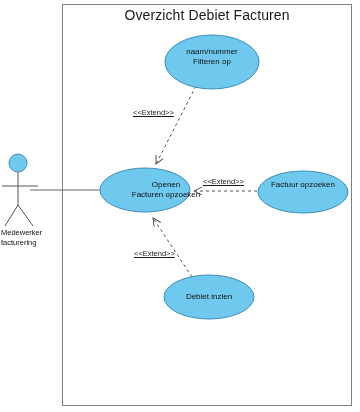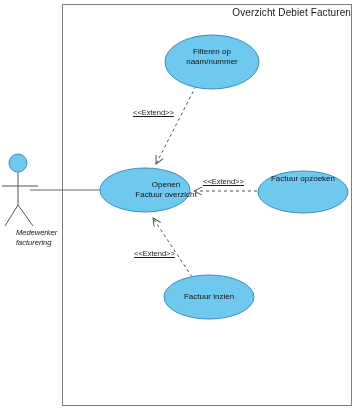--- a/index.html
+++ b/index.html
@@ -26,50 +26,49 @@
   .svg-layer {
     position: absolute;
     left: 0;
     top: 0;
   }
   .boundary-title {
     position: absolute;
     left: 63px;
     top: 7px;
     width: 288px;
-    text-align: right;
-    font-size: 10px;
+    text-align: center;
+    font-size: 14px;
     color: #1a1a1a;
     letter-spacing: 0.1px;
   }
   .uc-label {
     position: absolute;
     text-align: center;
     font-size: 8px;
     line-height: 10px;
     color: #111111;
     pointer-events: none;
   }
   .edge-label {
     position: absolute;
     font-size: 7.5px;
     color: #1a1a1a;
     white-space: nowrap;
     text-decoration: underline;
   }
   .actor-label {
     position: absolute;
-    left: 16px;
+    left: 1px;
     top: 228px;
     width: 58px;
     font-size: 7.5px;
     line-height: 9.5px;
     color: #111111;
     text-align: left;
-    font-style: italic;
   }
 </style>
 </head>
 <body>
 
 <div id="canvas">
 
   <svg class="svg-layer" width="360" height="412" viewBox="0 0 360 412">
     <defs>
       <marker id="openArrow" markerWidth="10" markerHeight="10" refX="8" refY="4" orient="auto" markerUnits="userSpaceOnUse">
@@ -97,35 +96,35 @@
 
     <ellipse cx="212" cy="62" rx="47" ry="27" fill="#6FC8EE" stroke="#3C8DBC" stroke-width="1"></ellipse>
     <ellipse cx="145" cy="190" rx="45" ry="22" fill="#6FC8EE" stroke="#3C8DBC" stroke-width="1"></ellipse>
     <ellipse cx="303" cy="192" rx="45" ry="21" fill="#6FC8EE" stroke="#3C8DBC" stroke-width="1"></ellipse>
     <ellipse cx="209" cy="297" rx="45" ry="22" fill="#6FC8EE" stroke="#3C8DBC" stroke-width="1"></ellipse>
   </svg>
 
   <div class="boundary-title">Overzicht Debiet Facturen</div>
 
   <div class="uc-label" style="left:165px; top:47px; width:94px;">
+    <div>naam/nummer</div>
     <div>Filteren op</div>
-    <div>naam/nummer</div>
   </div>
 
   <div class="uc-label" style="left:100px; top:180px; width:90px;margin-left:21px;">
     <div>Openen</div>
-    <div>Factuur overzicht</div>
+    <div>Facturen opzoeken</div>
   </div>
 
-  <div class="uc-label" style="left:258px; top:174px; width:90px;">
+  <div class="uc-label" style="left:258px; top:180px; width:90px;">
     <div>Factuur opzoeken</div>
   </div>
 
   <div class="uc-label" style="left:164px; top:292px; width:90px;">
-    <div>Factuur inzien</div>
+    <div>Debiet inzien</div>
   </div>
 
   <div class="edge-label" style="left:133px; top:108px;">&lt;&lt;Extend&gt;&gt;</div>
   <div class="edge-label" style="left:203px; top:177px;">&lt;&lt;Extend&gt;&gt;</div>
   <div class="edge-label" style="left:134px; top:249px;">&lt;&lt;Extend&gt;&gt;</div>
 
   <div class="actor-label">
     <div>Medewerker</div>
     <div>facturering</div>
   </div>

